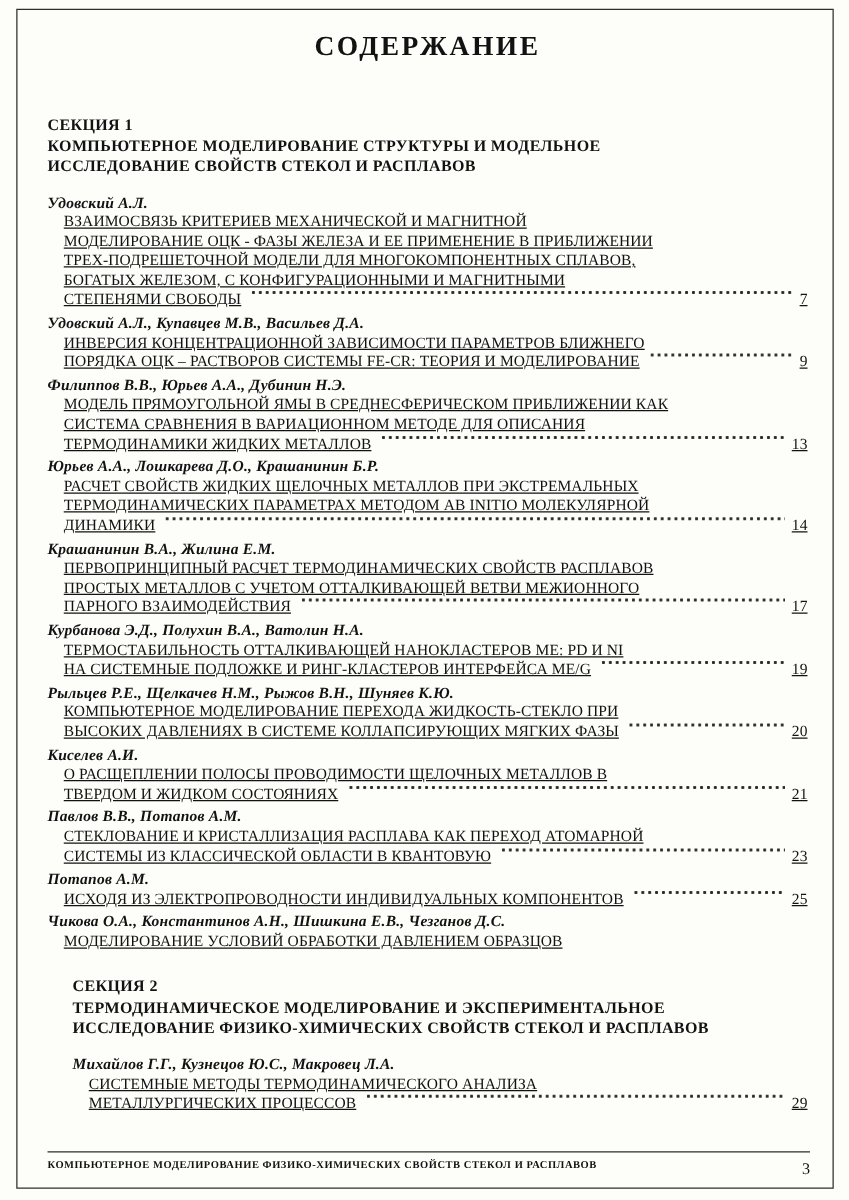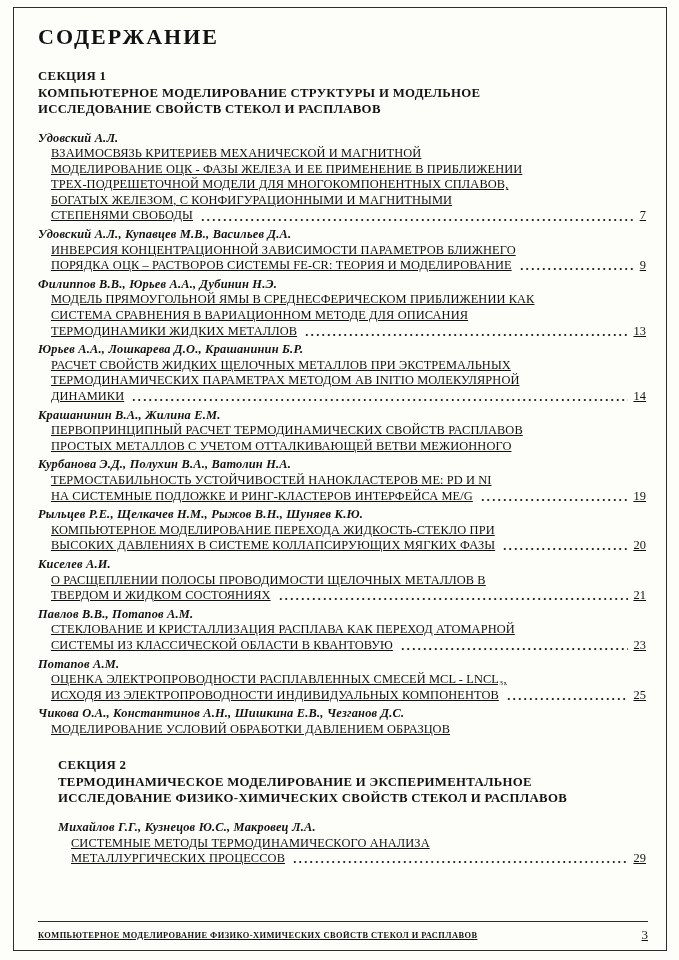--- a/index.html
+++ b/index.html
@@ -13,26 +13,26 @@
     color: #121212;
     position: relative;
   }
   .frame {
     position: absolute;
     left: 13px; top: 7px; right: 12px; bottom: 9px;
     border: 1px solid #2e2e2e;
     padding: 12px 20px 40px 24px;
   }
   .page-title {
-    text-align: left;
+    text-align: center;
     font-size: 22px;
     font-weight: bold;
     letter-spacing: 2px;
     margin-top: 4px;
-    margin-bottom: 18px;
+    margin-bottom: 42px;
   }
   .toc-section + .toc-section { margin-top: 20px; margin-left: 20px; }
   .section-label,
   .section-title div {
     font-weight: bold;
     font-size: 12.8px;
     line-height: 16.5px;
     letter-spacing: 0.3px;
   }
   .entries { margin-top: 13px; }
@@ -40,42 +40,41 @@
     margin-top: 3px;
     font-size: 12.4px;
     line-height: 15.6px;
   }
   .authors {
     font-weight: bold;
     font-style: italic;
     letter-spacing: 0.2px;
   }
   .title-line { padding-left: 13px; letter-spacing: 0.1px; text-decoration: underline; }
-  .title-line.last { display: flex; align-items: flex-end; }
+  .title-line.last { display: flex; }
   .tl-text { white-space: pre-wrap; }
   .leader {
     flex: 1 1 auto;
     min-width: 14px;
     height: 4px;
     margin: 0 5px 2.5px 7px;
     background-image: radial-gradient(circle, #2b2b2b 1.05px, rgba(0,0,0,0) 1.45px);
     background-size: 5.5px 4px;
     background-repeat: repeat-x;
     background-position: 0 100%;
   }
   .pagenum { white-space: nowrap; }
   .footer {
     position: absolute;
     left: 24px; right: 18px; bottom: 7px;
     border-top: 1px solid #2e2e2e;
     padding-top: 5px;
     display: flex;
     justify-content: space-between;
-    align-items: center;
-    text-decoration: underline;
+    align-items: flex-start;
   }
   .footer-text {
     font-size: 8.4px;
     letter-spacing: 0.45px;
     font-weight: bold;
   }
   .footer-num { font-size: 13px; }
 </style>
 </head>
 <body>
@@ -128,24 +127,29 @@
             <div class="title-line last">
               <span class="tl-text">ДИНАМИКИ</span>
               <span class="leader"></span>
               <span class="pagenum">14</span>
             </div>
           </div>
           <div class="entry">
             <div class="authors">Крашанинин В.А., Жилина Е.М.</div>
             <div class="title-line"><span class="tl-text">ПЕРВОПРИНЦИПНЫЙ РАСЧЕТ ТЕРМОДИНАМИЧЕСКИХ СВОЙСТВ РАСПЛАВОВ</span></div>
             <div class="title-line"><span class="tl-text">ПРОСТЫХ МЕТАЛЛОВ С УЧЕТОМ ОТТАЛКИВАЮЩЕЙ ВЕТВИ МЕЖИОННОГО</span></div>
+            <div class="title-line last">
+              <span class="tl-text">ПАРНОГО ВЗАИМОДЕЙСТВИЯ</span>
+              <span class="leader"></span>
+              <span class="pagenum">17</span>
+            </div>
           </div>
           <div class="entry">
             <div class="authors">Курбанова Э.Д., Полухин В.А., Ватолин Н.А.</div>
-            <div class="title-line"><span class="tl-text">ТЕРМОСТАБИЛЬНОСТЬ УСТОЙЧИВОСТЕЙ НАНОКЛАСТЕРОВ ME: PD И NI</span></div>
+            <div class="title-line"><span class="tl-text">ТЕРМОСТАБИЛЬНОСТЬ ОТТАЛКИВАЮЩЕЙ НАНОКЛАСТЕРОВ ME: PD И NI</span></div>
             <div class="title-line last">
               <span class="tl-text">НА СИСТЕМНЫЕ ПОДЛОЖКЕ И РИНГ-КЛАСТЕРОВ ИНТЕРФЕЙСА ME/G</span>
               <span class="leader"></span>
               <span class="pagenum">19</span>
             </div>
           </div>
           <div class="entry">
             <div class="authors">Рыльцев Р.Е., Щелкачев Н.М., Рыжов В.Н., Шуняев К.Ю.</div>
             <div class="title-line"><span class="tl-text">КОМПЬЮТЕРНОЕ МОДЕЛИРОВАНИЕ ПЕРЕХОДА ЖИДКОСТЬ-СТЕКЛО ПРИ</span></div>
             <div class="title-line last">
@@ -167,21 +171,20 @@
             <div class="authors">Павлов В.В., Потапов А.М.</div>
             <div class="title-line"><span class="tl-text">СТЕКЛОВАНИЕ И КРИСТАЛЛИЗАЦИЯ РАСПЛАВА КАК ПЕРЕХОД АТОМАРНОЙ</span></div>
             <div class="title-line last">
               <span class="tl-text">СИСТЕМЫ ИЗ КЛАССИЧЕСКОЙ ОБЛАСТИ В КВАНТОВУЮ</span>
               <span class="leader"></span>
               <span class="pagenum">23</span>
             </div>
           </div>
           <div class="entry">
             <div class="authors">Потапов А.М.</div>
-            <div class="title-line"><span class="tl-text">ОЦЕНКА ЭЛЕКТРОПРОВОДНОСТИ РАСПЛАВЛЕННЫХ СМЕСЕЙ MCL - LNCL₃,</span></div>
             <div class="title-line last">
               <span class="tl-text">ИСХОДЯ ИЗ ЭЛЕКТРОПРОВОДНОСТИ ИНДИВИДУАЛЬНЫХ КОМПОНЕНТОВ</span>
               <span class="leader"></span>
               <span class="pagenum">25</span>
             </div>
           </div>
           <div class="entry">
             <div class="authors">Чикова О.А., Константинов А.Н., Шишкина Е.В., Чезганов Д.С.</div>
             <div class="title-line"><span class="tl-text">МОДЕЛИРОВАНИЕ УСЛОВИЙ ОБРАБОТКИ ДАВЛЕНИЕМ ОБРАЗЦОВ</span></div>
           </div>

